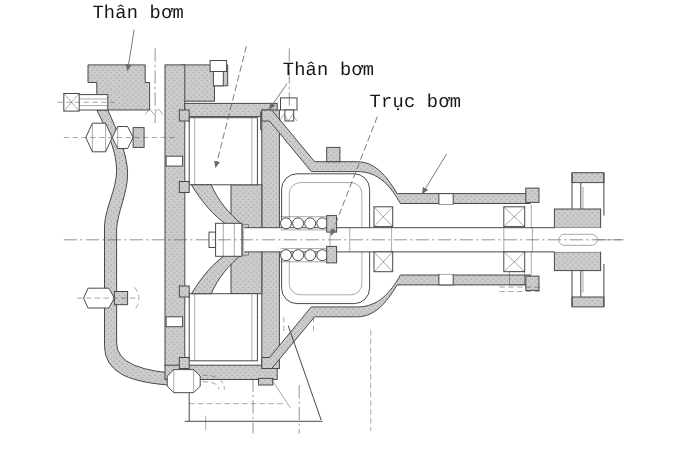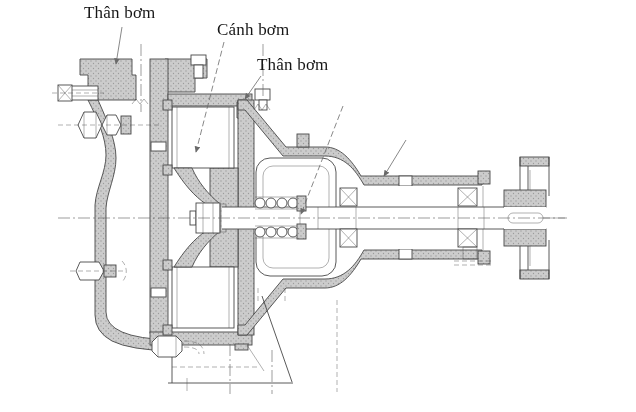--- a/index.html
+++ b/index.html
@@ -1,21 +1,21 @@
 <!DOCTYPE html>
 <html style="--line: #474747; --fill-base: #cccccc; --fill-dot: #9c9c9c; --paper: #ffffff; --label: #161616; --leader: #6a6a6a;"><head>
 <meta charset="utf-8">
 <style>
   :root{
     --line:#474747; --fill-base:#cccccc; --fill-dot:#9c9c9c;
     --paper:#ffffff; --label:#161616; --leader:#6a6a6a;
   }
   html,body{margin:0;padding:0;background:#fff;}
   #stage{position:relative;width:636px;height:412px;background:var(--paper,#fff);
-         overflow:hidden;font-family:Liberation Serif, serif;}
+         overflow:hidden;font-family:Liberation Mono, monospace;}
   .lbl{position:absolute;font-size:17px;line-height:1.15;color:var(--label,#161616);
        white-space:nowrap;letter-spacing:.2px;}
   svg{position:absolute;left:0;top:0;}
   .fil{fill:url(#stip);stroke:var(--line,#474747);stroke-width:.9;}
   .wfil{fill:#fff;stroke:var(--line,#474747);stroke-width:.9;}
   .ln{stroke:var(--line,#474747);stroke-width:.9;fill:none;}
   .tn{stroke:var(--line,#474747);stroke-width:.55;fill:none;opacity:.78;}
   .nofill{fill:none;}
   .dsh{stroke-dasharray:5 3;}
   .cl{stroke:#5a5a5a;stroke-width:.6;fill:none;stroke-dasharray:12 3 2 3;}
@@ -176,15 +176,15 @@
     <g>
       <path class="ldr" d="M122,27 L116,64" marker-end="url(#arr)"></path>
       <path class="ldr" stroke-dasharray="6 3" d="M224,42 L196,152" marker-end="url(#arr)"></path>
       <path class="ldr" d="M261,76 L245,99" marker-end="url(#arr)"></path>
       <path class="ldr" stroke-dasharray="6 3" d="M343,106 L301,214" marker-end="url(#arr)"></path>
       <path class="ldr" d="M406,140 L384,176" marker-end="url(#arr)"></path>
     </g>
   </svg>
 
   <div class="lbl" style="left:84px;top:3px">Thân bơm</div>
-  <div class="lbl" style="left:217px;top:20px">Cánh bơm</div>
   <div class="lbl" style="left:257px;top:55px">Thân bơm</div>
+  <div class="lbl" style="left:336px;top:84px">Trục bơm</div>
 </div>
 
 </body></html>

